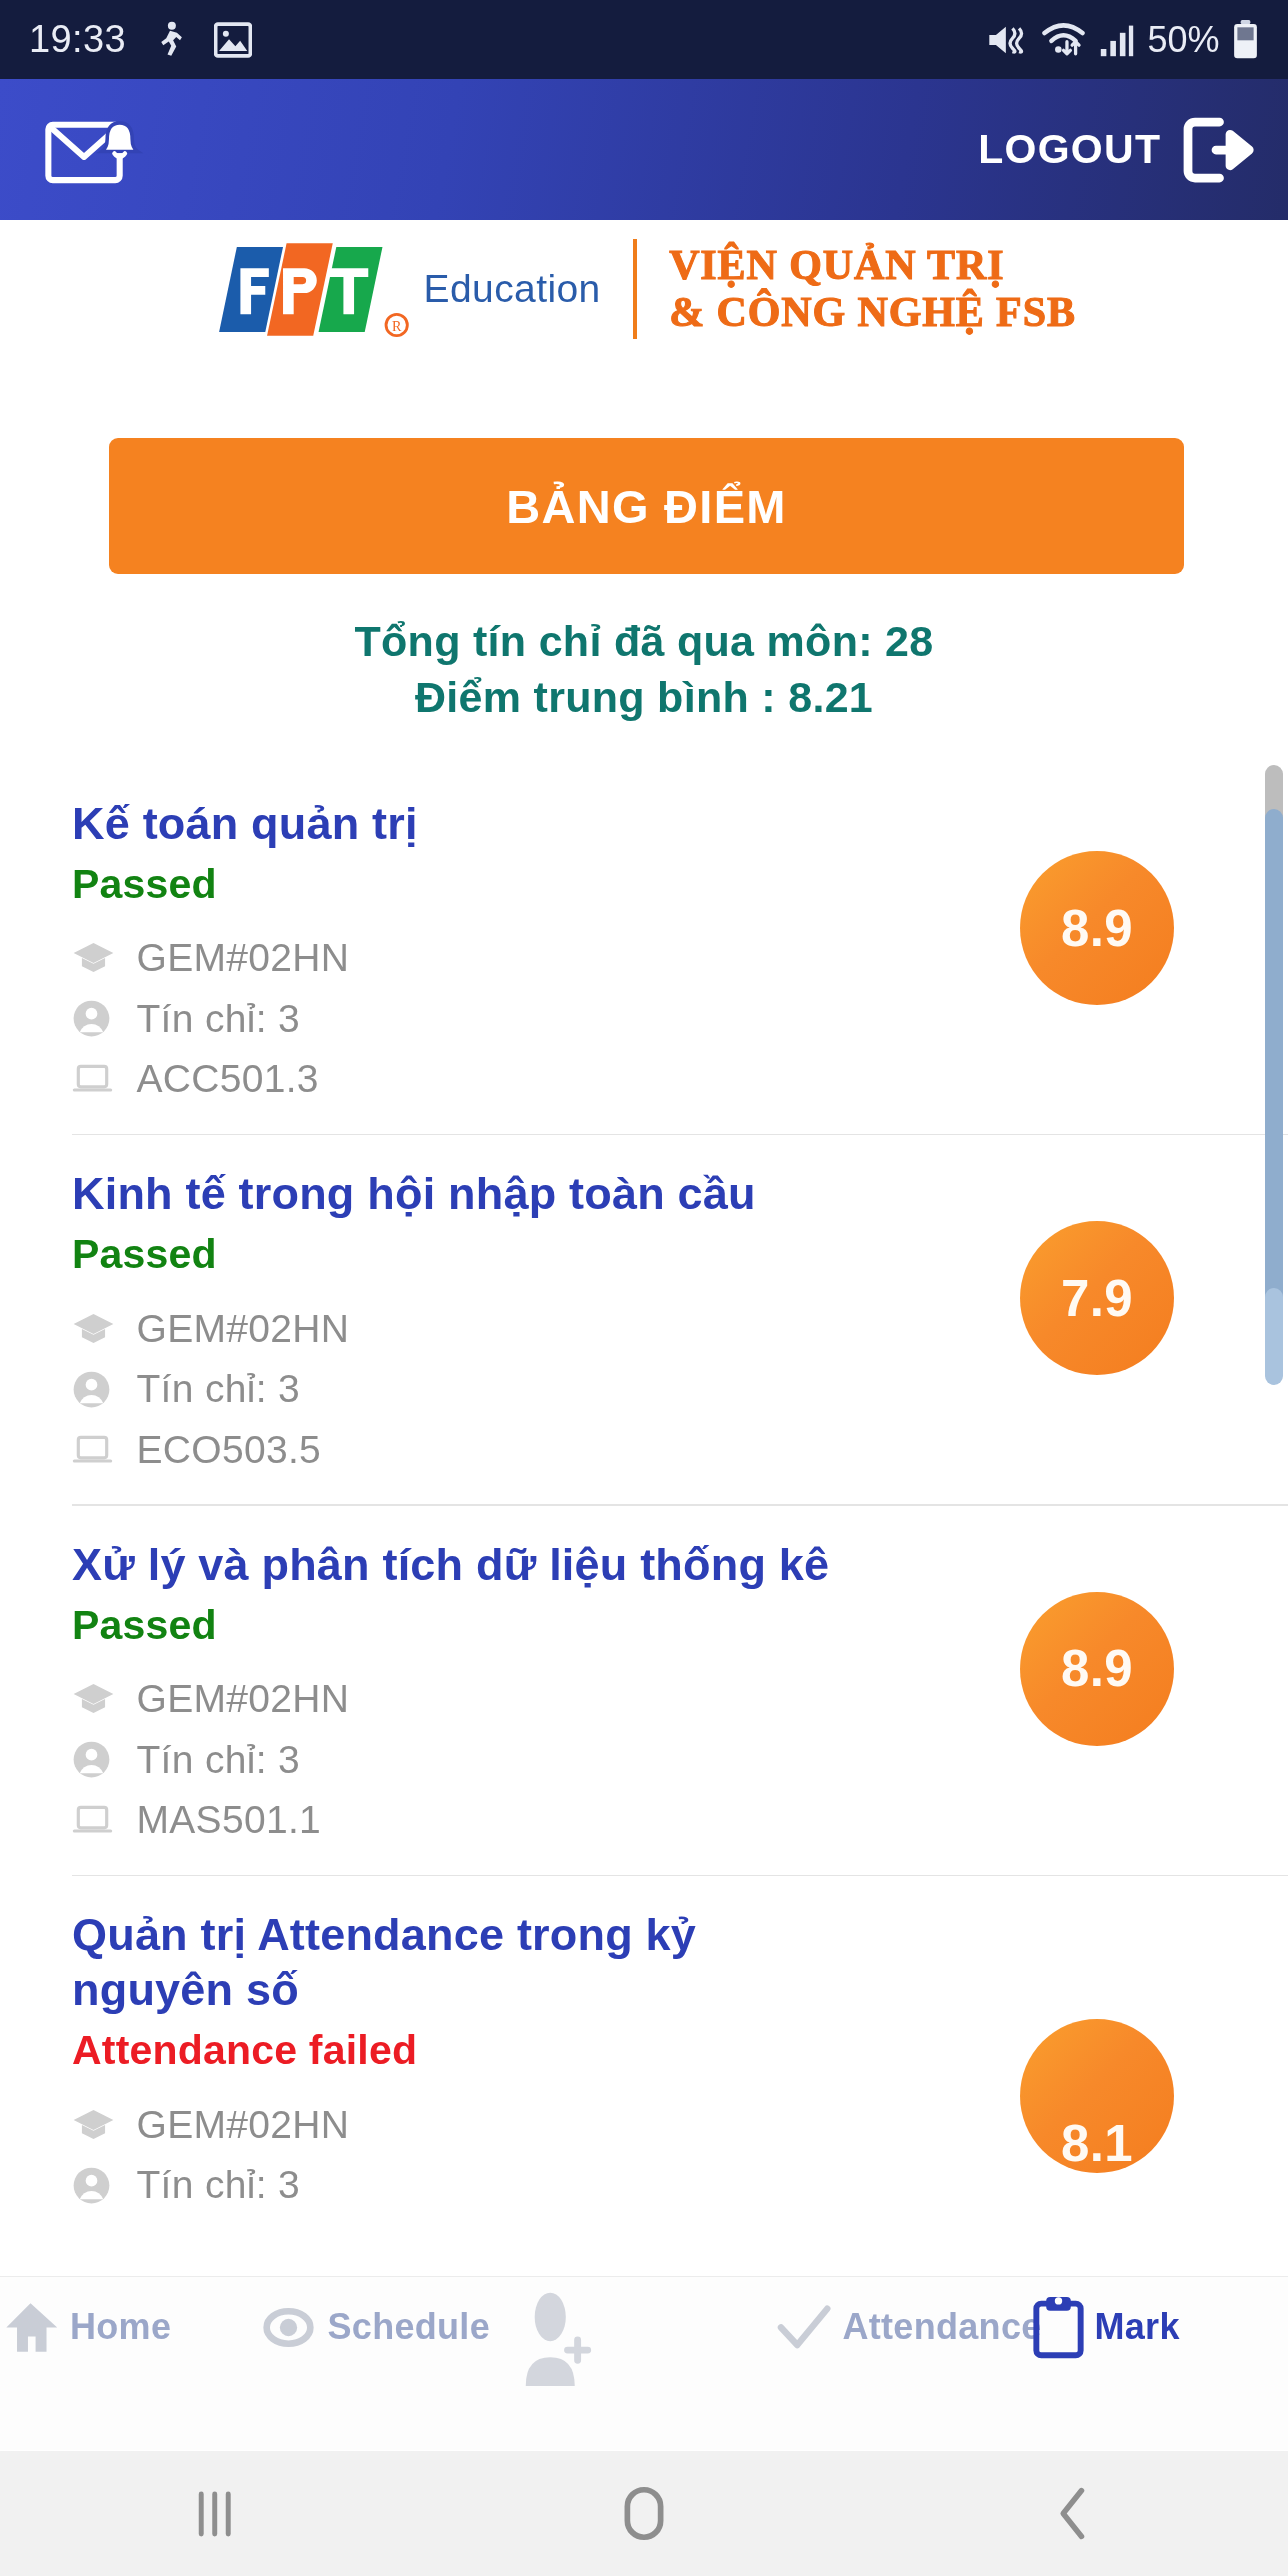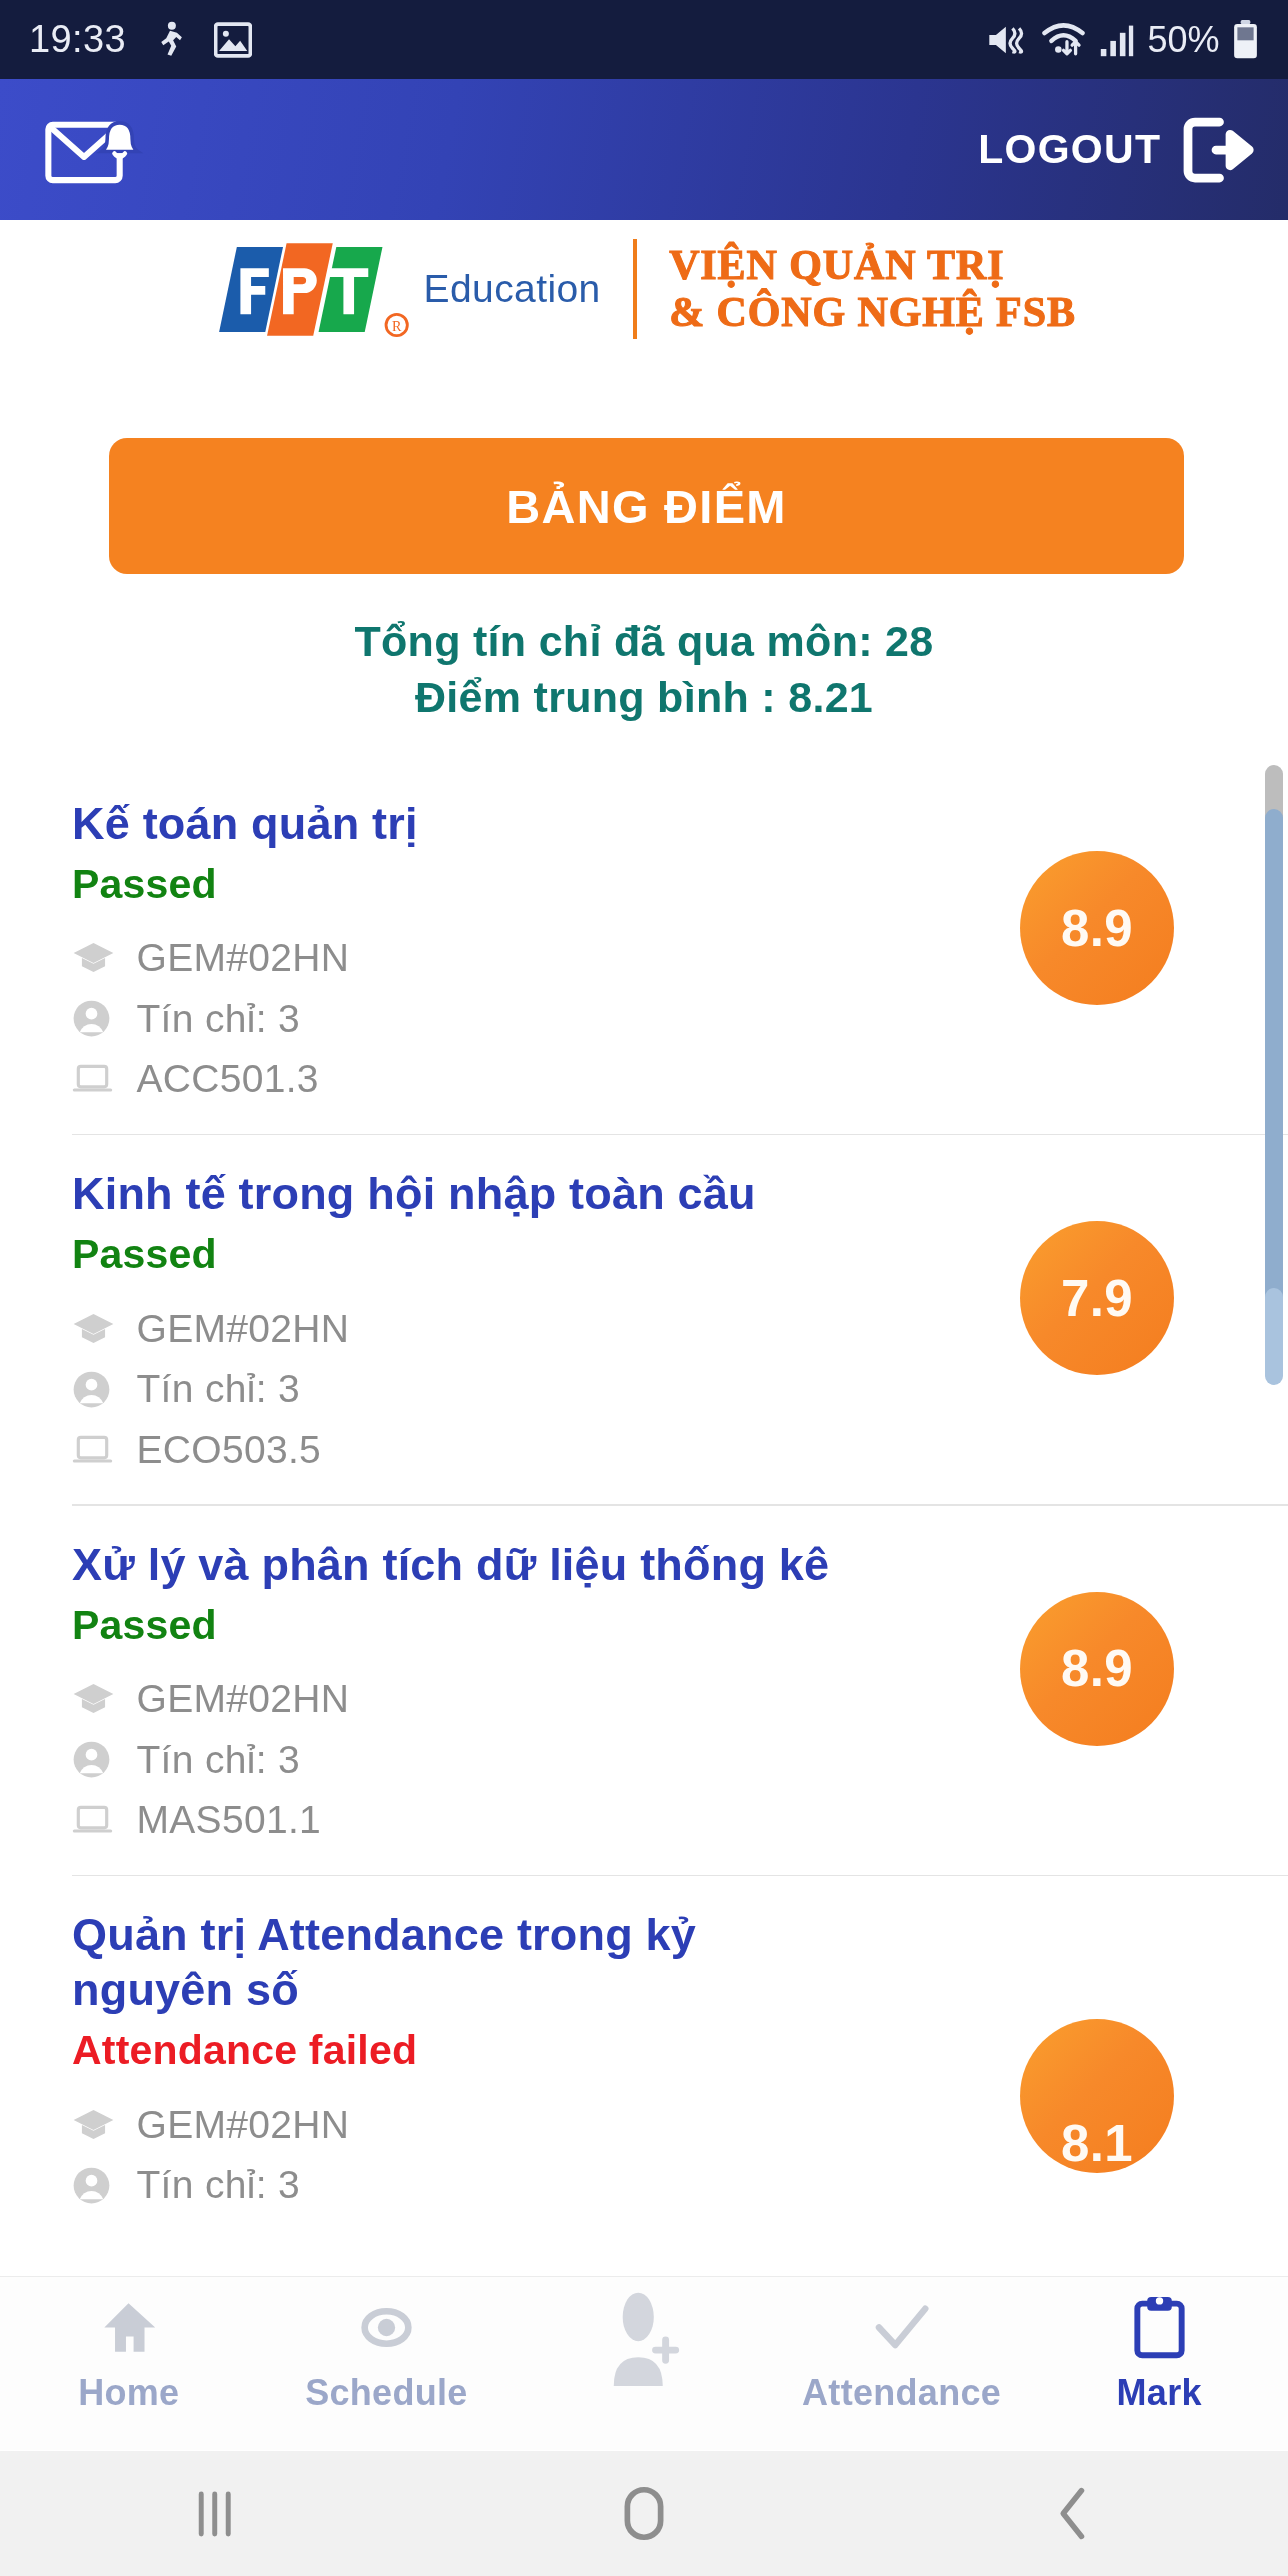--- a/index.html
+++ b/index.html
@@ -54,21 +54,21 @@
   .fsb-line{
     color:#ee6b16; font-size:42px; font-weight:bold; letter-spacing:0.9px;
     font-family:"Liberation Serif", serif;
     -webkit-text-stroke:1.1px #ee6b16;
     line-height:1.08;
   }
 
   
   .btn-bangdiem{
     position:absolute; top:438px; left:109px; width:1075px; height:136px;
-    background:#f58220; border-radius:18px;
+    background:#f58220; border-radius:9px;
     display:flex; align-items:center; justify-content:center;
     cursor:pointer; border:none;
   }
   .btn-bangdiem span{
     color:#fff; font-size:47px; font-weight:bold; letter-spacing:1.3px;
   }
 
   
   .summary{
     position:absolute; top:617px; left:0; width:1288px;
@@ -122,21 +122,21 @@
   }
 
   
   .bottomnav{
     position:absolute; top:2276px; left:0; width:1288px; height:174px;
     background:#fdfdfd; border-top:1.8px solid #ececec;
     display:flex; align-items:flex-start; justify-content:space-around;
     padding-top:14.3px;
   }
   .nav-item{
-    width:258px; display:flex; flex-direction:column;
+    width:258px; display:flex; flex-direction:row;
     align-items:center; gap:9px; cursor:pointer;
   }
   .nav-ico{ height:72px; display:flex; align-items:center; justify-content:center; }
   .nav-label{ font-size:36px; font-weight:bold; letter-spacing:0.3px; color:#9ba7c9; }
   .nav-item.active .nav-label{ color:#2c3eb5; }
 
   
   .androidnav{
     position:absolute; top:2451px; left:0; width:1288px; height:125px;
     background:#f1f1f1; display:flex; align-items:center; justify-content:space-around;

